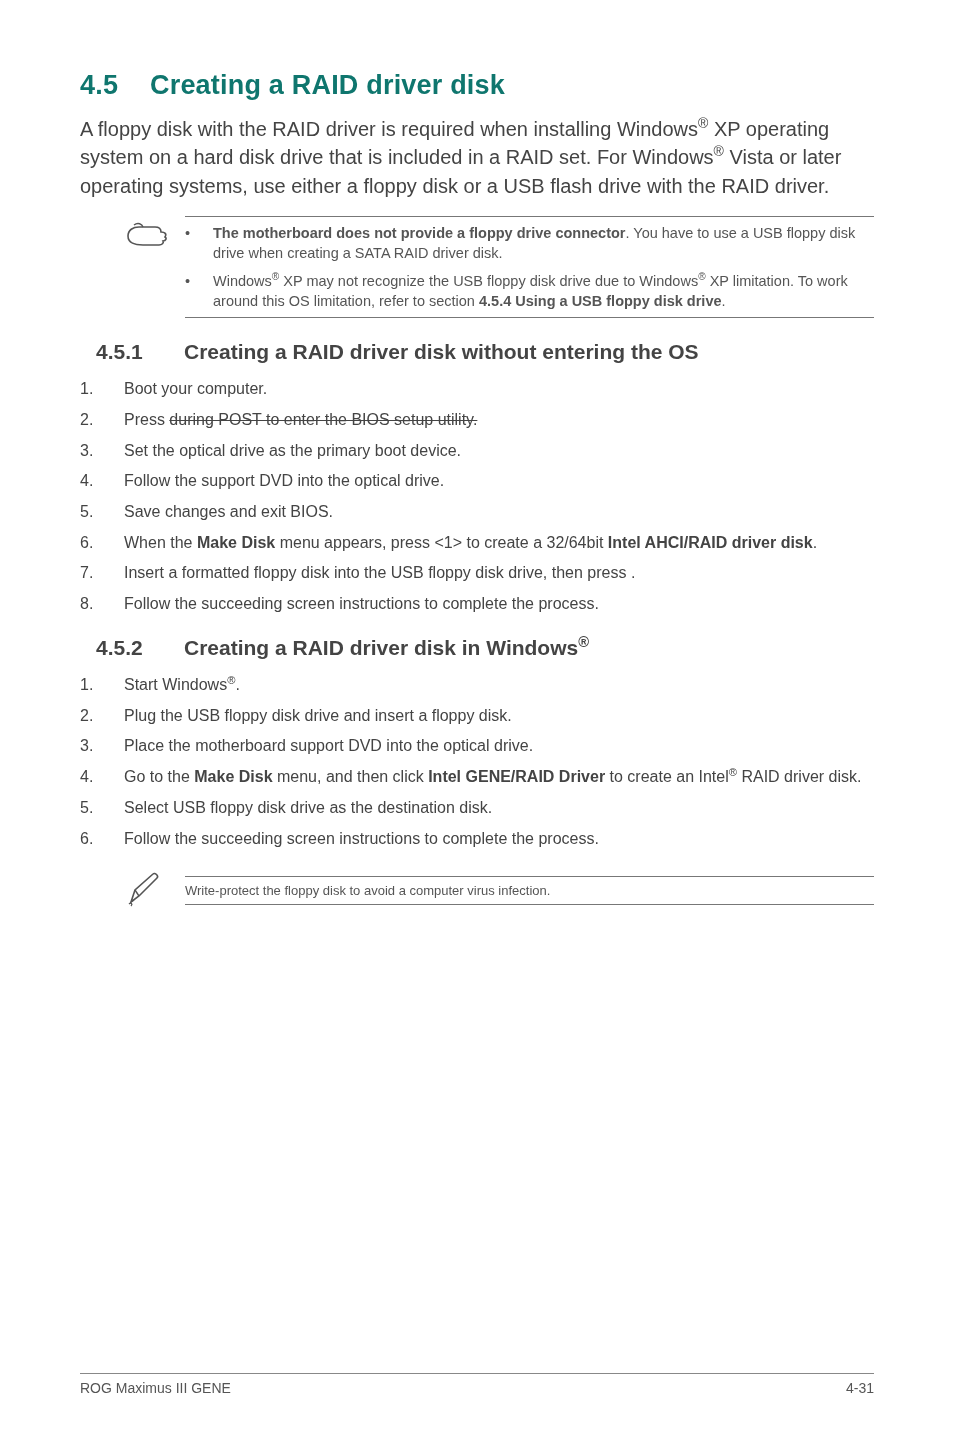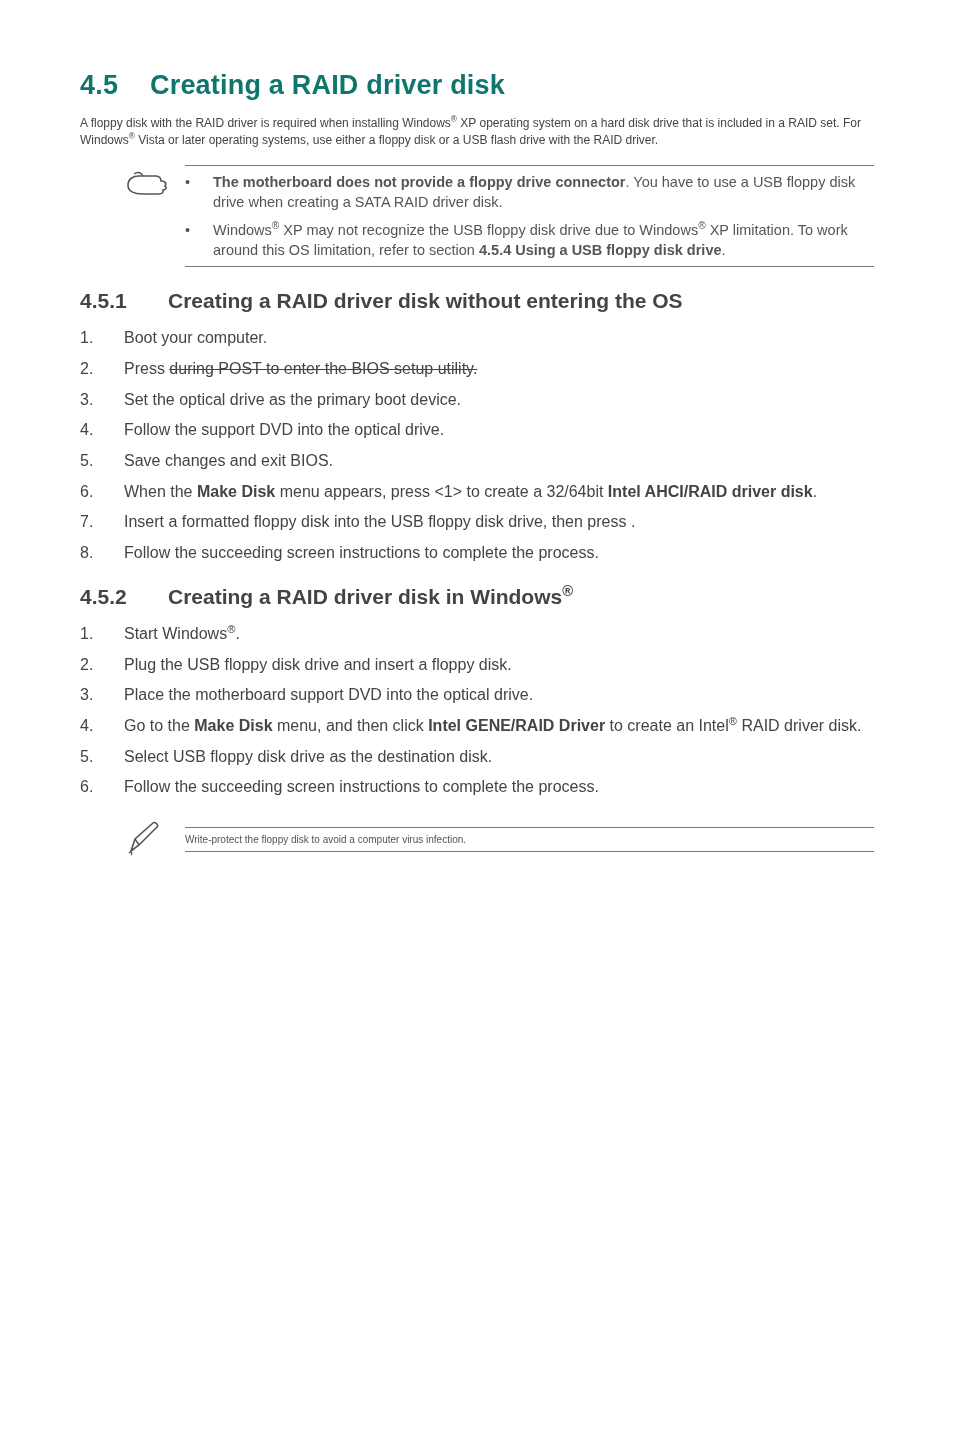--- a/index.html
+++ b/index.html
@@ -20,21 +20,21 @@
   h1.main-heading {
     font-family: Verdana, Arial, sans-serif;
     font-weight: bold;
     font-size: 27px;
     color: #0f766e;
     margin: 0 0 14px 0;
     letter-spacing: 0.2px;
   }
   h1.main-heading .secnum { display: inline-block; width: 70px; }
   .bodytext {
-    font-size: 12px;
+    font-size: 20px;
     line-height: 1.42;
     color: #444;
     margin: 0 0 16px 0;
   }
   .callout {
     display: flex;
     align-items: flex-start;
     margin: 0 0 22px 45px;
   }
   .callout .icon-col {
@@ -64,21 +64,21 @@
   .callout ul li:last-child { margin-bottom: 0; }
   .callout ul li .bullet {
     width: 28px; flex: 0 0 28px;
   }
   .callout ul li .bt { flex: 1; }
   h2.sub-heading {
     font-family: Arial, Helvetica, sans-serif;
     font-weight: bold;
     font-size: 21px;
     color: #444;
-    margin: 14px 0 14px 0;
+    margin: 14px 0 14px 16px;
   }
   h2.sub-heading .secnum { display: inline-block; width: 88px; }
   ol.steps {
     list-style: none;
     padding: 0;
     margin: 0 0 20px 0;
     counter-reset: step;
     font-size: 16px;
     color: #444;
   }
@@ -96,21 +96,21 @@
   .note-box {
     display: flex;
     align-items: center;
     margin: 4px 0 0 45px;
   }
   .note-box .icon-col {
     width: 60px; flex: 0 0 60px;
   }
   .note-box .text-col {
     flex: 1;
-    font-size: 10px;
+    font-size: 13px;
     color: #555;
   }
   .note-box .rule { border-top: 1px solid #777; margin-bottom: 6px;}
   .note-box .rule-bottom { border-top: 1px solid #777; margin-top: 6px;}
   .footer {
     position: absolute;
     bottom: 42px;
     left: 80px;
     right: 80px;
     border-top: 1px solid #888;
@@ -242,14 +242,18 @@
         </svg>
       </span>
     </div>
     <div class="text-col">
       <div class="rule"></div>
       <span>Write-protect the floppy disk to avoid a computer virus infection.</span>
       <div class="rule-bottom"></div>
     </div>
   </div>
 
+  <div class="footer">
+    <span>ROG Maximus III GENE</span>
+    <span>4-31</span>
+  </div>
 
 </div>
 
 </body></html>

